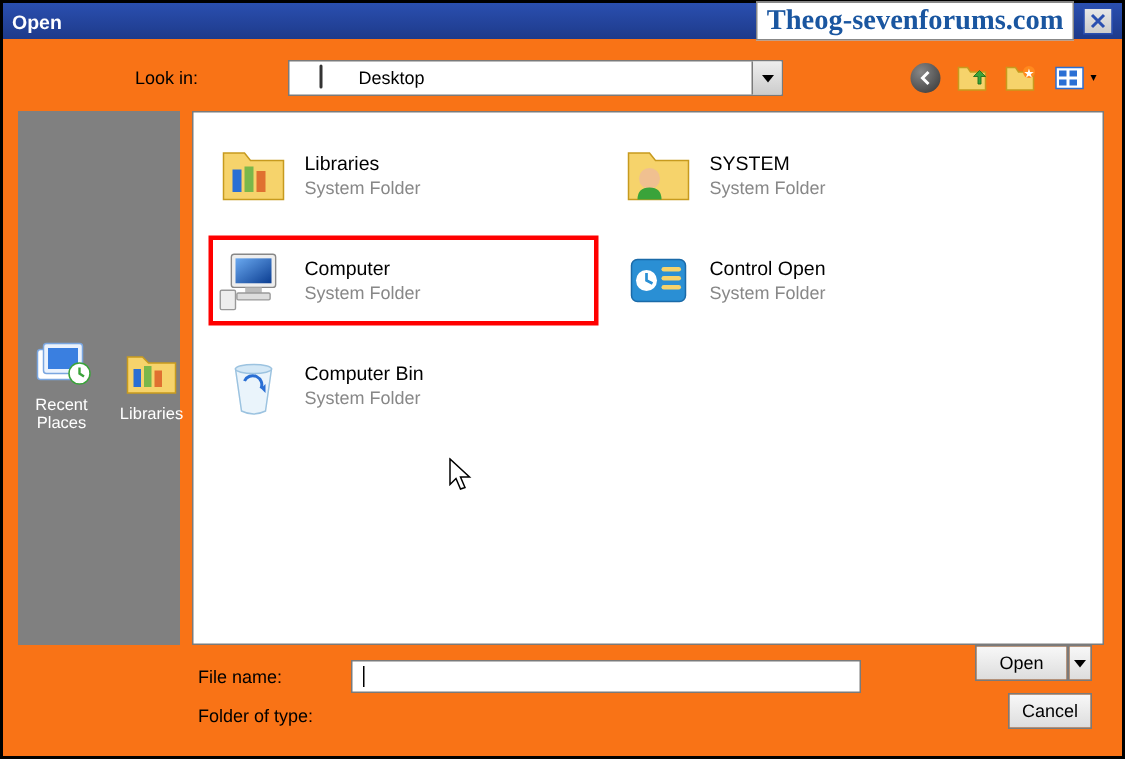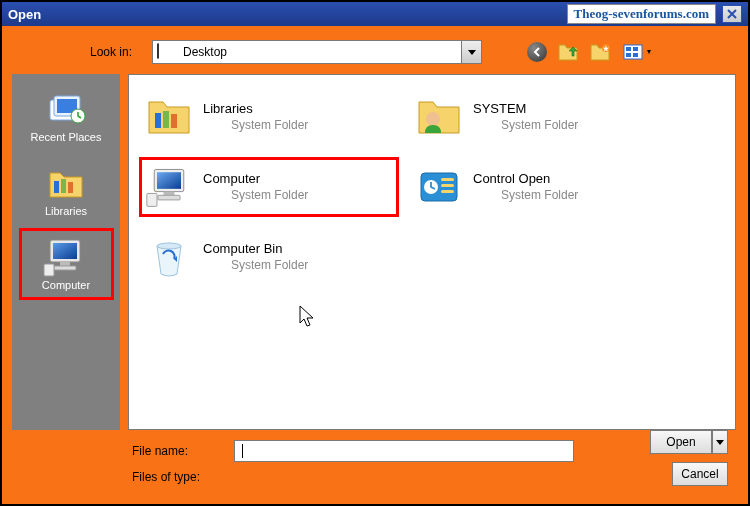--- a/index.html
+++ b/index.html
@@ -23,36 +23,36 @@
     font-weight: bold;
     font-size: 13px;
     display: flex;
     align-items: center;
     padding: 0 6px;
     justify-content: space-between;
   }
   .titlebar-right { display:flex; align-items:center; gap:6px; }
   .watermark {
     background:#fff; color:#1a56a0; font-family: 'Comic Sans MS', cursive;
-    font-size:13px; padding:1px 6px; border:1px solid #888;
+    font-size:19px; padding:1px 6px; border:1px solid #888;
   }
   .close-btn {
     width:20px; height:18px; background:linear-gradient(#e8e8e8,#ccc);
     border:1px solid #2a4fb0; display:flex; align-items:center; justify-content:center;
     color:#2a4fb0; font-weight:bold; font-size:12px; cursor:pointer;
   }
   .body { padding: 10px 12px 12px 10px; height: calc(100% - 24px); display:flex; flex-direction:column; }
   .lookin-row {
-    display:flex; align-items:center; gap:20px; padding: 4px 0 10px 60px;
+    display:flex; align-items:center; gap:10px; padding: 4px 0 10px 60px; justify-content: space-between;
   }
   .lookin-label { width:60px; text-align:right; }
   .lookin-select {
     display:flex; align-items:center; gap:6px;
     flex:0 0 330px; height:24px; background:#fff; border:1px solid #7a7a7a;
-    padding:0 4px; position:relative;
+    padding:0 20px; position:relative;
   }
   .monitor-small {
     width:20px; height:16px; position:relative;
   }
   .monitor-small .screen {
     width:16px; height:11px; background:linear-gradient(135deg,#3a7fe0,#0b3d91);
     border:1px solid #333; border-radius:1px;
   }
   .monitor-small .base { width:8px; height:3px; background:#aaa; margin:1px auto 0;}
   .lookin-drop {
@@ -63,21 +63,21 @@
   .caret-down {
     width:0; height:0; border-left:4px solid transparent; border-right:4px solid transparent;
     border-top:5px solid #000;
   }
   .nav-icons { display:flex; gap:10px; align-items:center; margin-left:24px;}
   .nav-icon { width:22px; height:22px; display:flex; align-items:center; justify-content:center; cursor:pointer;}
   .back-circle { width:20px;height:20px;border-radius:50%;background:radial-gradient(circle at 35% 30%, #888,#333);}
   .back-circle svg{margin:4px 0 0 4px;}
   .main-area { display:flex; flex:1; gap:8px; overflow:hidden;}
   .places-bar {
-    width:108px; background:#808080; display:flex; flex-direction:column; align-items:center;
+    width:108px; background:#808080; display:flex; flex-direction:row; align-items:center;
     padding-top:6px; gap:2px;
   }
   .place {
     width:95px; padding:6px 2px; display:flex; flex-direction:column; align-items:center;
     color:#fff; font-size:11px; text-align:center; cursor:pointer; border:3px solid transparent;
   }
   .place.selected { border:3px solid #f00; background:#808080; }
   .place-icon { width:48px; height:40px; margin-bottom:2px; display:flex; align-items:center; justify-content:center; }
   .listing {
     flex:1; background:#fff; border:1px solid #7a7a7a; padding:12px 10px; position:relative; overflow:hidden;
@@ -85,21 +85,21 @@
   .items-grid {
     display:grid; grid-template-columns: 260px 240px; gap:10px 10px; align-content:start;
   }
   .file-item {
     display:flex; align-items:center; gap:10px; padding:6px; cursor:pointer;
   }
   .file-item.highlighted { border:3px solid #f00; padding:3px; }
   .file-icon { width:48px; height:48px; display:flex; align-items:center; justify-content:center; flex:none;}
   .file-text { line-height:1.25; }
   .file-name { color:#000; font-size:13px; }
-  .file-sub { color:#888; font-size:12px;margin-left:28px; }
+  .file-sub { color:#888; font-size:12px; }
   .cursor-arrow {
     position:absolute; left:170px; top:230px; pointer-events:none;
   }
   .bottom-rows { padding:10px 4px 0 120px; }
   .brow { display:flex; align-items:center; gap:12px; margin-bottom:8px; }
   .blabel { width:90px; }
   .binput, .bselect {
     flex:0 0 340px; height:22px; background:#fff; border:1px solid #7a7a7a;
     display:flex; align-items:center; padding:0 6px; position:relative; font-size:12px;
   }
@@ -321,21 +321,21 @@
     <div class="bottom-container">
       <div class="bottom-rows" style="flex:1;">
         <div class="brow">
           <span class="blabel">File name:</span>
           <div class="binput">
             <span></span>
               <span class="caret-line"></span>
           </div>
         </div>
         <div class="brow">
-          <span class="blabel">Files of type:</span>
+          <span class="blabel">Folder of type:</span>
         </div>
       </div>
       <div class="right-buttons">
         <div class="open-btn-wrap">
           <div class="wbtn open-btn-main">
               <span>Open</span>
             </div>
           <div class="wbtn open-btn-drop">
               <span class="caret-down"></span>
             </div>

